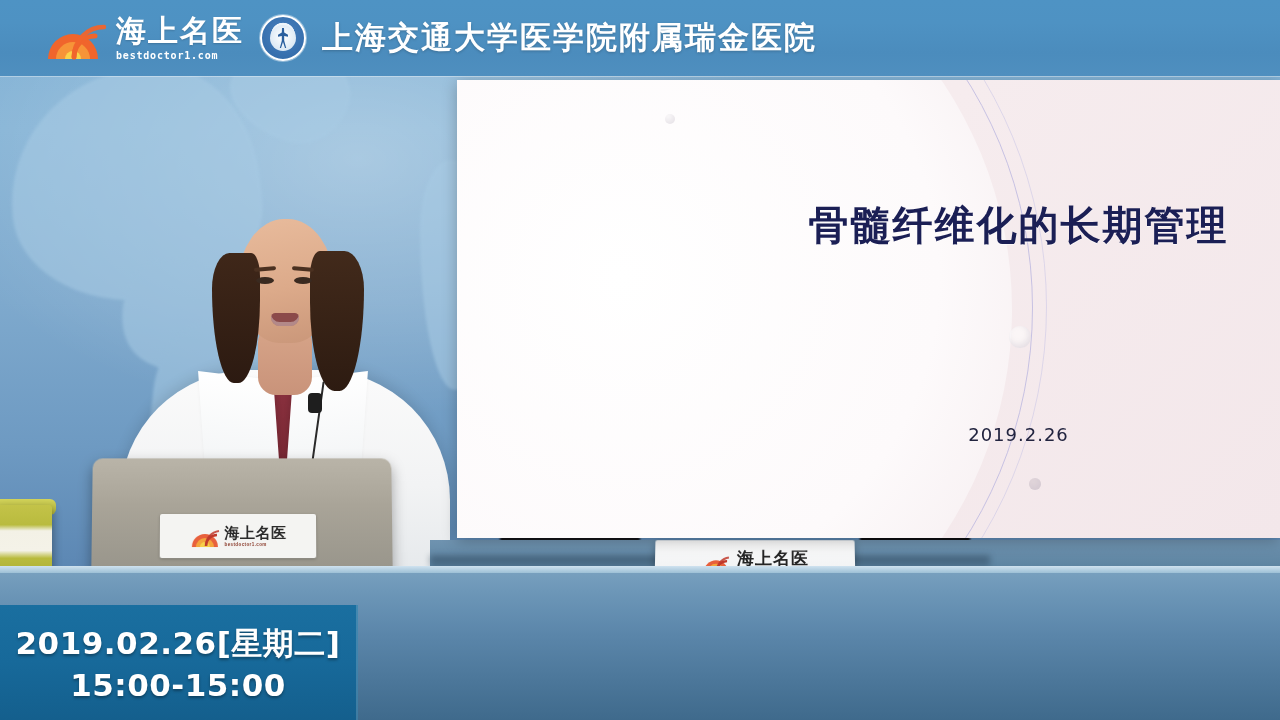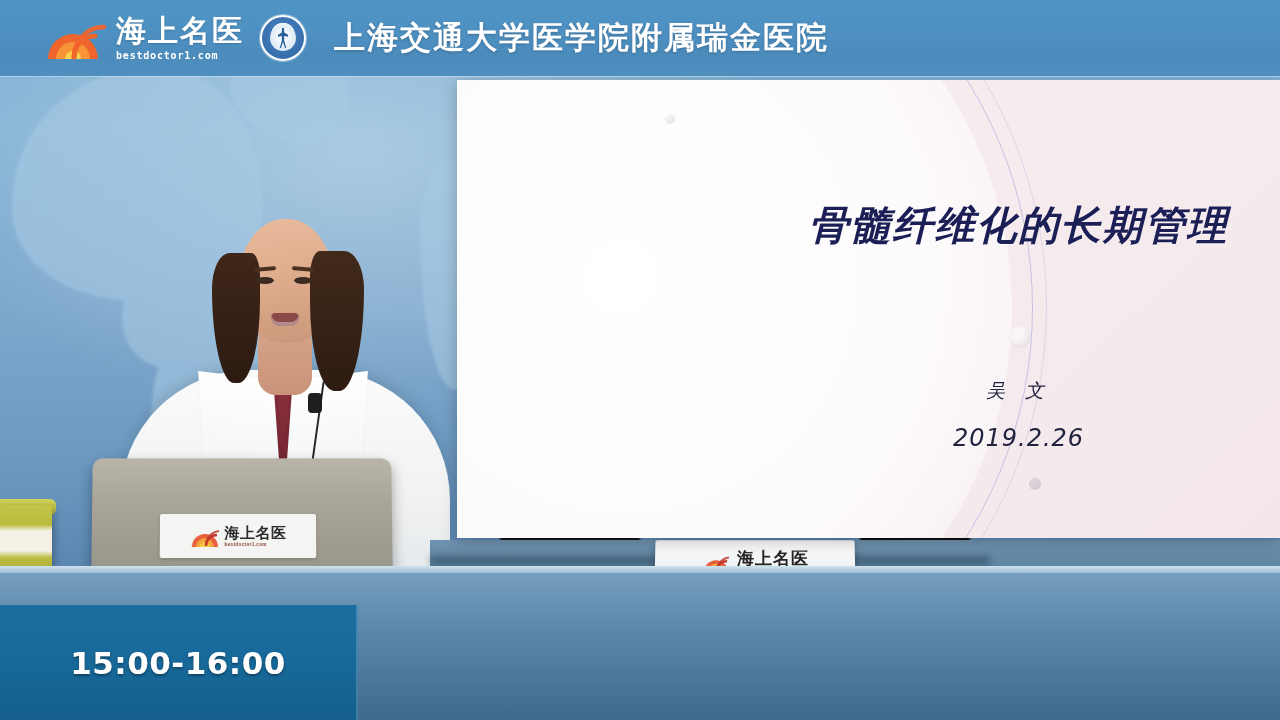--- a/index.html
+++ b/index.html
@@ -207,41 +207,41 @@
     position:absolute; left:-300px; top:-218px; width:890px; height:890px;
     border-radius:50%; border:1px solid rgba(200,196,230,.55);
     background:transparent;
   }
   .bubble { position:absolute; border-radius:50%; background:rgba(255,255,255,.55);
             box-shadow:inset -2px -3px 6px rgba(190,180,195,.35); }
   .b1 { left:552px; top:246px; width:22px; height:22px; }
   .b2 { left:572px; top:398px; width:12px; height:12px; background:rgba(205,190,200,.45); }
   .b3 { left:208px; top:34px;  width:10px; height:10px; background:rgba(255,255,255,.28); }
 
-  .slide-text { position:absolute; left:300px; top:0; width:523px; height:100%;font-style:italic; }
+  .slide-text { position:absolute; left:300px; top:0; width:523px; height:100%; }
   .slide-title {
     position:absolute; left:0; width:523px; top:118px; text-align:center;
     font-family:"DejaVu Sans","Liberation Sans",sans-serif;
     font-size:40px; font-weight:700; color:#1b1f55; letter-spacing:2px;
     text-shadow:0 1px 0 rgba(255,255,255,.6);
   }
   .slide-sub1 {
     position:absolute; left:0; width:523px; top:252px; text-align:center;
     font-family:"DejaVu Sans","Liberation Sans",sans-serif;
     font-size:18px; color:#22243f; letter-spacing:.5px;
   }
   .slide-sub2 {
     position:absolute; left:0; width:523px; top:298px; text-align:center;
     font-family:"DejaVu Sans","Liberation Sans",sans-serif;
     font-size:19px; color:#22243f; letter-spacing:7px;
   }
   .slide-sub3 {
     position:absolute; left:0; width:523px; top:344px; text-align:center;
     font-family:"DejaVu Sans","Liberation Sans",sans-serif;
-    font-size:24px; color:#22243f; letter-spacing:1px;
+    font-size:18px; color:#22243f; letter-spacing:1px;
   }
 
   
   .nameplate {
     position:absolute; left:655px; top:540px; width:200px; height:44px;
     background:linear-gradient(180deg,#fbfbfb,#eceef0);
     border-radius:2px; display:flex; align-items:center; justify-content:center; gap:6px;
     box-shadow:0 3px 8px rgba(0,0,0,.3);
     transform:perspective(500px) rotateX(6deg);
   }
@@ -279,21 +279,21 @@
   }
   .emblem .figure {
     position:absolute; left:50%; top:50%; transform:translate(-50%,-50%);
     width:10px; height:20px; z-index:2;
     background:linear-gradient(180deg,#2a5f9e,#2a5f9e);
     clip-path:polygon(40% 0%,60% 0%,62% 22%,100% 34%,100% 44%,62% 40%,62% 64%,82% 100%,70% 100%,50% 70%,30% 100%,18% 100%,38% 64%,38% 40%,0% 44%,0% 34%,38% 22%);
   }
   .hdr-hospital {
     font-size:31px; font-weight:700; color:#ffffff; letter-spacing:2px;
     font-family:"DejaVu Sans","Liberation Sans",sans-serif;
-    text-shadow:0 1px 3px rgba(0,0,0,.22); margin-left:12px;
+    text-shadow:0 1px 3px rgba(0,0,0,.22); margin-left:0;
   }
 
   
   .banner-date {
     position:absolute; left:0; top:605px; width:358px; height:115px;
     background:linear-gradient(180deg,#1a6fa0 0%, #17699a 50%, #145f8d 100%);
     display:flex; flex-direction:column; align-items:center; justify-content:center;
     gap:2px; border-right:2px solid rgba(255,255,255,.18);
   }
   .bd-line1 {
@@ -403,21 +403,20 @@
     <div class="slide-purple"></div>
     <div class="slide-circle"></div>
     <div class="slide-arc"></div>
     <div class="slide-arc2"></div>
     <div class="bubble b3"></div>
     <div class="bubble b1"></div>
     <div class="bubble b2"></div>
 
     <div class="slide-text">
       <div class="slide-title">骨髓纤维化的长期管理</div>
-      <div class="slide-sub2">吴 文</div>
       <div class="slide-sub3">2019.2.26</div>
     </div>
   </div>
 
   <div class="header">
     <div class="hdr-brand">
       <span class="mark" style="width:62px;height:46px;">
         <svg width="62" height="46" viewBox="0 0 62 46">
           <path d="M4 44 A25 25 0 0 1 54 44 Z" fill="#f0652c"></path>
           <path d="M12 44 A17 17 0 0 1 46 44 Z" fill="#f79438"></path>
@@ -433,17 +432,18 @@
     </div>
 
     <div class="emblem">
       <span class="figure"></span>
     </div>
 
     <div class="hdr-hospital">上海交通大学医学院附属瑞金医院</div>
   </div>
 
   <div class="banner-date">
-    <div class="bd-line2">15:00-16:00</div>
+    <div class="bd-line1">2019.02.26[星期二]</div>
+    <div class="bd-line2">15:00-15:00</div>
   </div>
 
 
 </div>
 
 </body></html>

